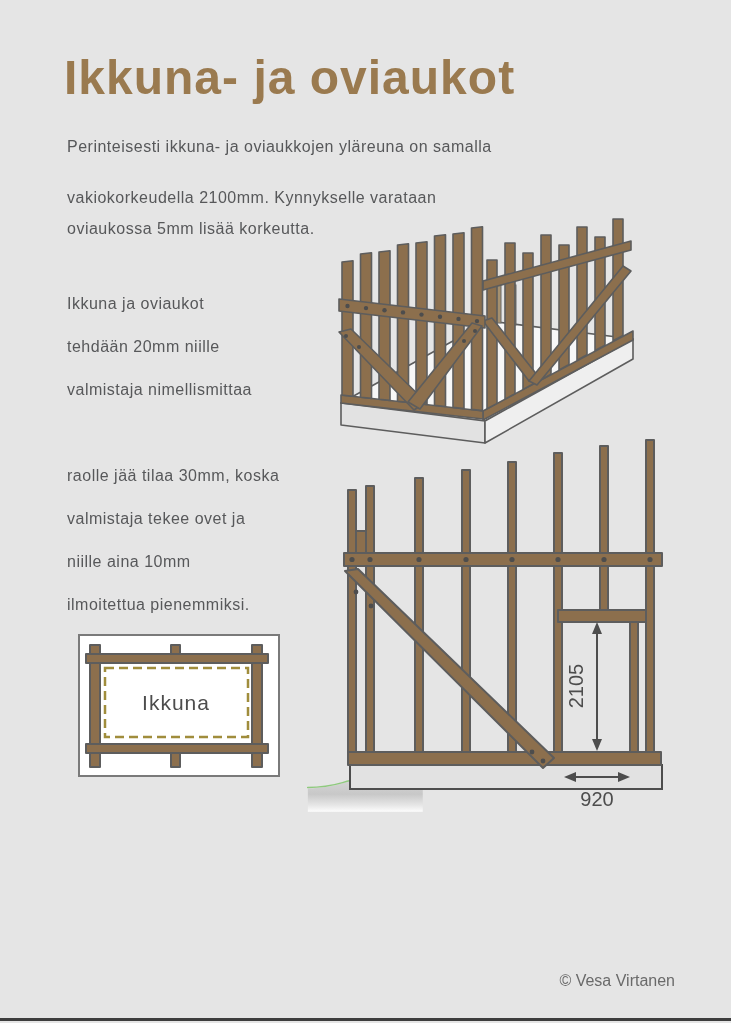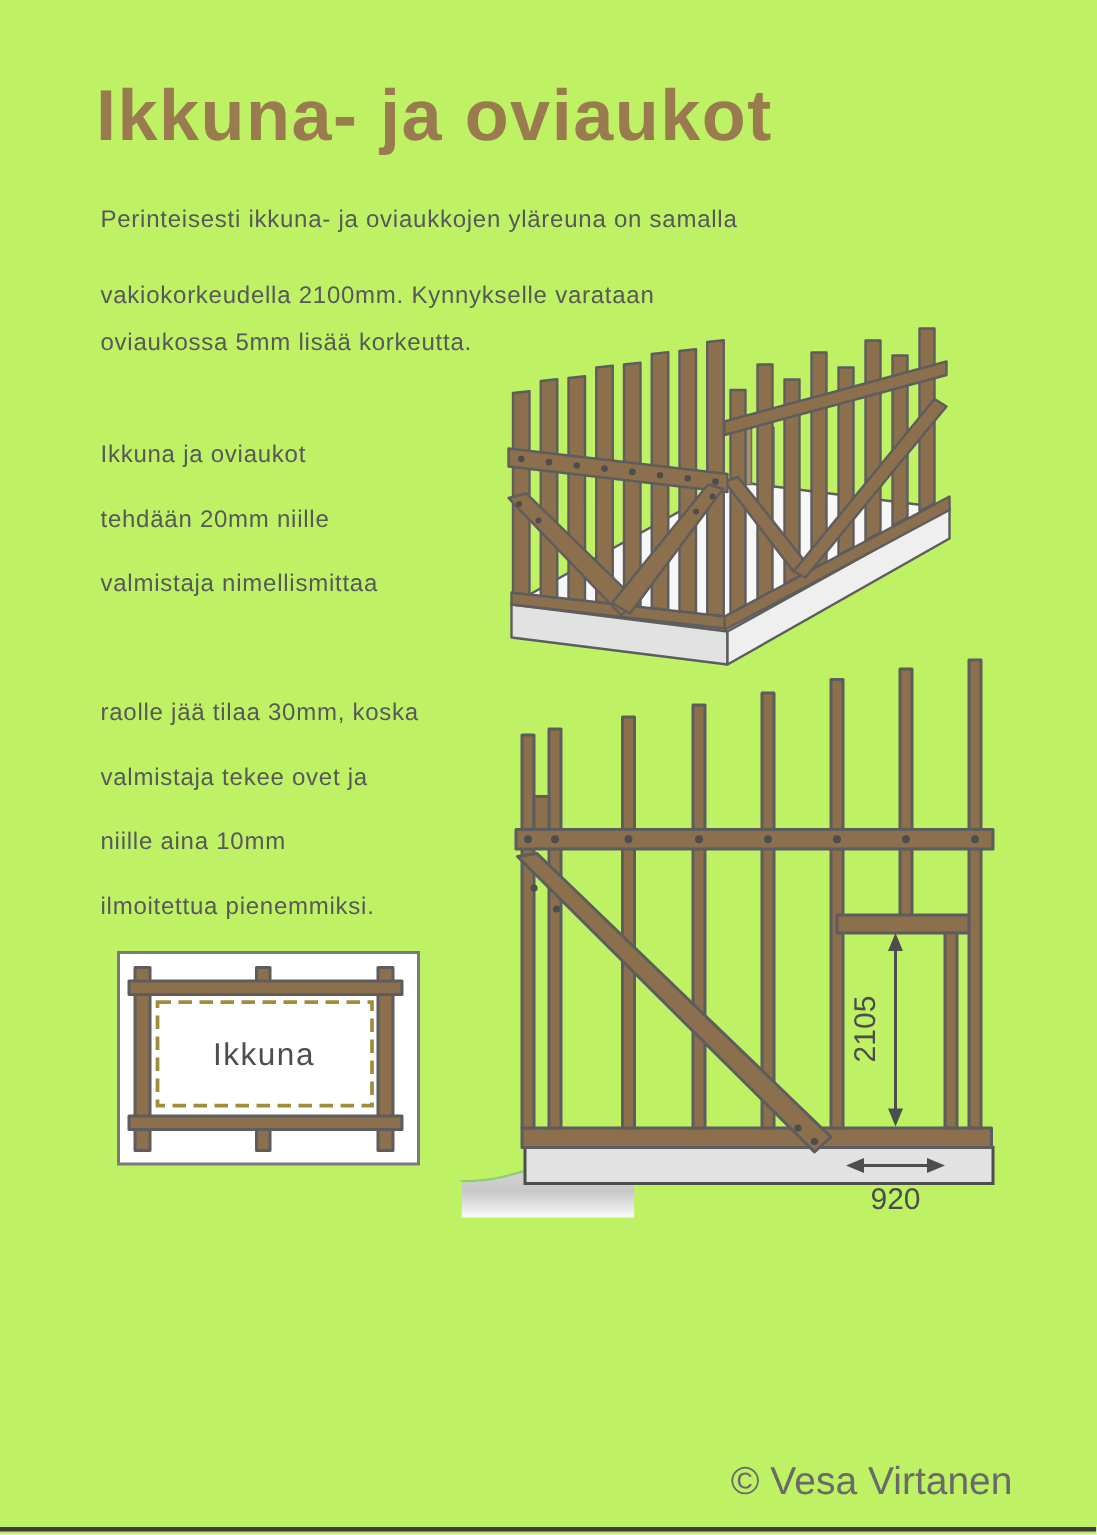--- a/index.html
+++ b/index.html
@@ -1,23 +1,23 @@
 <!DOCTYPE html>
 <html><head>
 <meta charset="utf-8">
 <style>
   html,body{margin:0;padding:0;background:#ffffff;}
-  .page{position:relative;width:731px;height:1023px;background:#bef264;overflow:hidden;
+  .page{position:relative;width:731px;height:1023px;background:#e5e5e5;overflow:hidden;
         font-family:"Liberation Sans",sans-serif;}
   .title{position:absolute;left:64px;top:50px;font-size:48px;font-weight:bold;
          letter-spacing:1px;color:#9a7a4f;white-space:nowrap;}
   .bodyline{position:absolute;left:67px;font-size:16px;letter-spacing:.5px;
             color:#57585a;white-space:nowrap;}
   .copyright{position:absolute;left:430px;top:972px;width:245px;text-align:right;
-             font-size:26px;color:#6a6a6a;white-space:nowrap;}
+             font-size:16px;color:#6a6a6a;white-space:nowrap;}
   .bottom-edge{position:absolute;left:0;top:1018px;width:731px;height:3px;background:#3d3d3d;}
   svg{position:absolute;}
   svg text{font-family:"Liberation Sans",sans-serif;fill:#4d4d4d;}
   .wood{fill:#8c6f4d;stroke:#5d5d5d;stroke-width:2;stroke-linejoin:round;}
   .woodi{fill:#8c6f4d;stroke:#5d5d5d;stroke-width:1.6;stroke-linejoin:round;}
   .dim{stroke:#4d4d4d;stroke-width:2;}
   .dimhead{fill:#4d4d4d;stroke:none;}
 </style>
 </head>
 <body>

